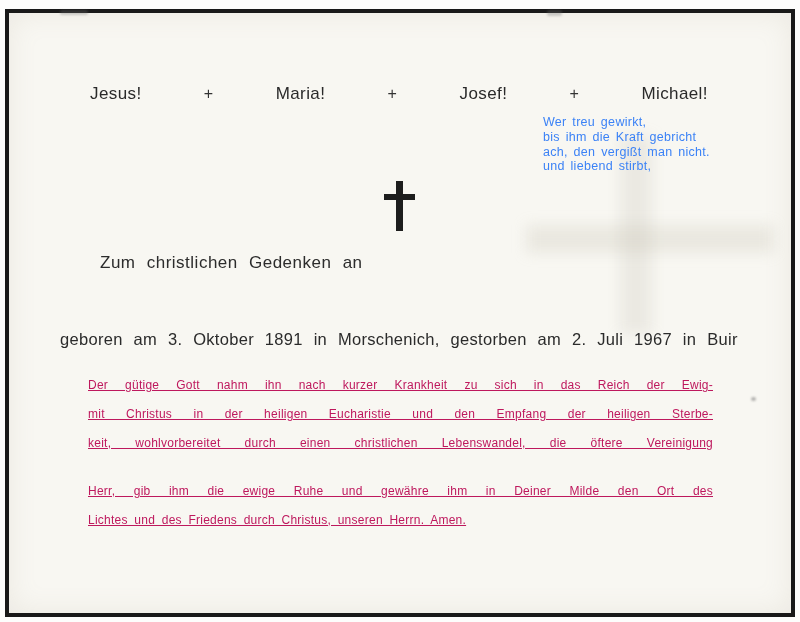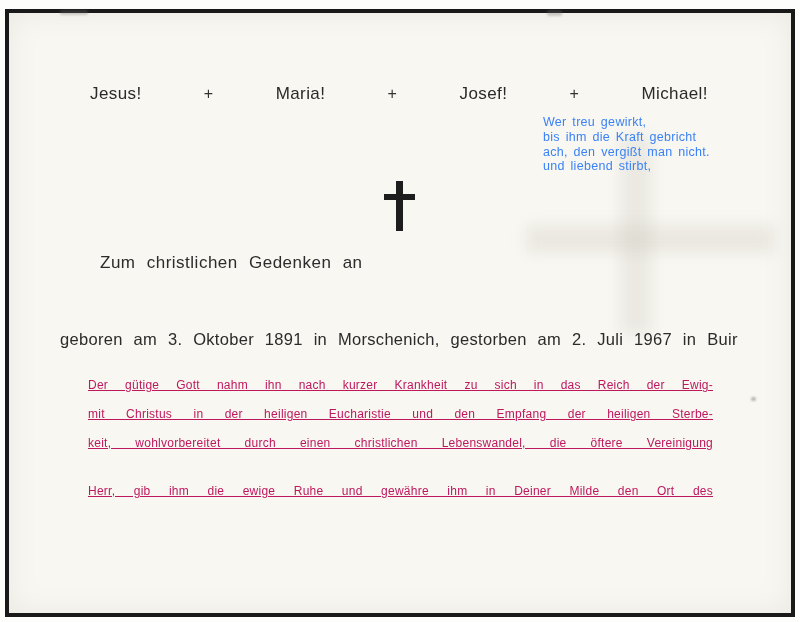--- a/index.html
+++ b/index.html
@@ -90,15 +90,16 @@
   <div class="dates">geboren am 3. Oktober 1891 in Morschenich, gestorben am 2. Juli 1967 in Buir</div>
 
   <div class="bodyblock obituary">
     <div class="jline">Der gütige Gott nahm ihn nach kurzer Krankheit zu sich in das Reich der Ewig-</div>
     <div class="jline">mit Christus in der heiligen Eucharistie und den Empfang der heiligen Sterbe-</div>
     <div class="jline">keit, wohlvorbereitet durch einen christlichen Lebenswandel, die öftere Vereinigung</div>
   </div>
 
   <div class="bodyblock prayer">
     <div class="jline">Herr, gib ihm die ewige Ruhe und gewähre ihm in Deiner Milde den Ort des</div>
+    <div class="lline">Lichtes und des Friedens durch Christus, unseren Herrn. Amen.</div>
   </div>
 
 </div>
 
 </body></html>

